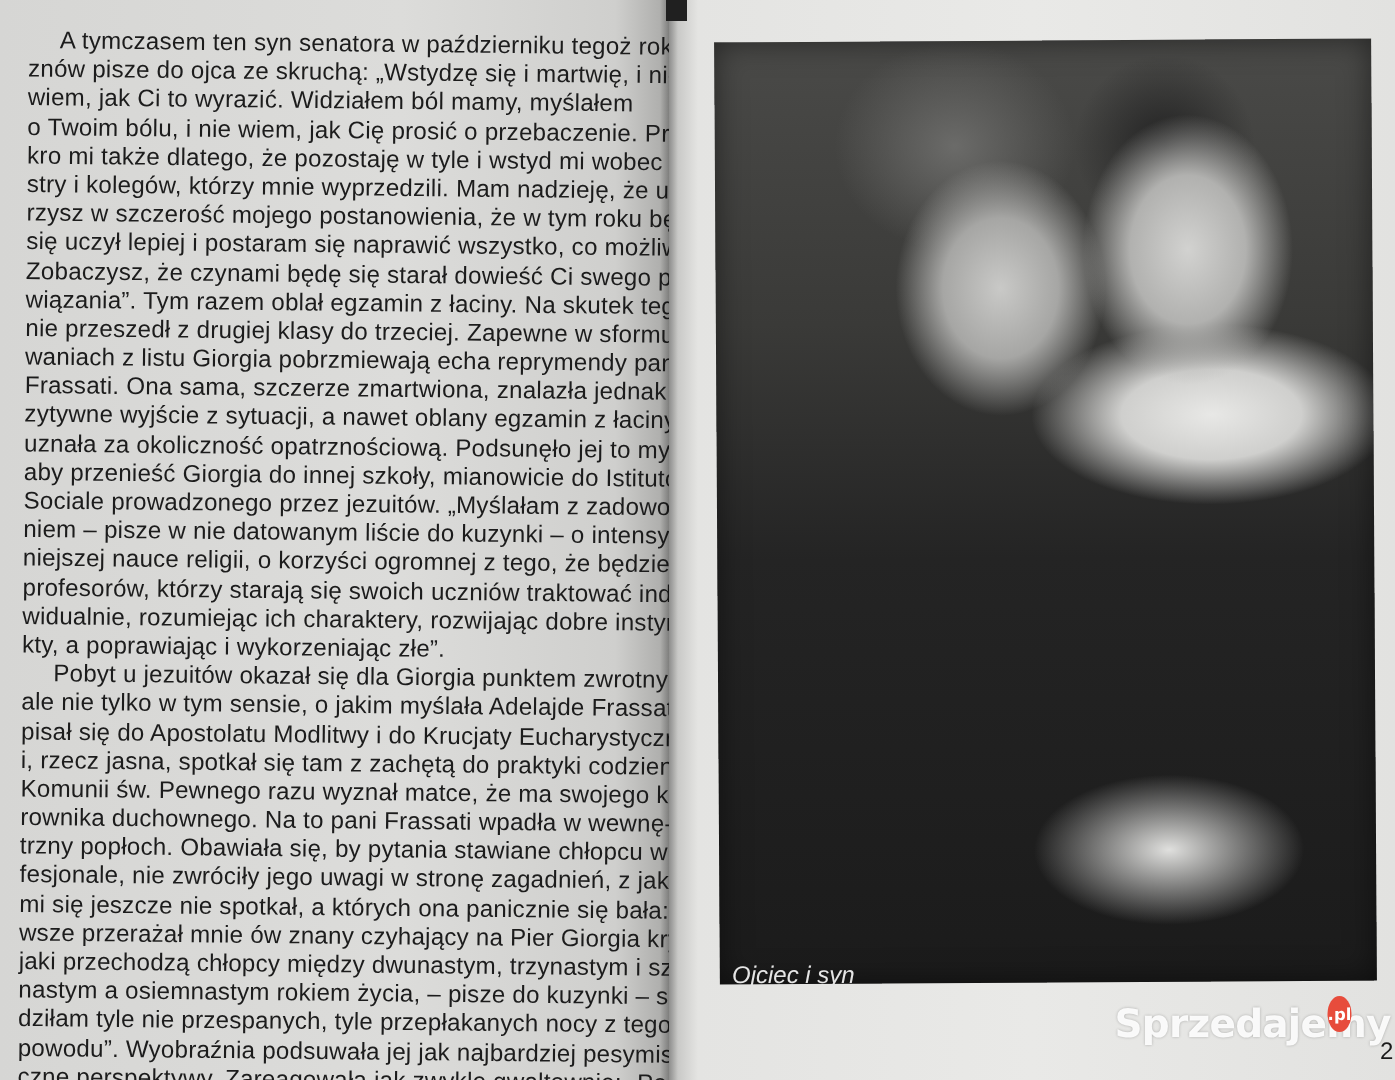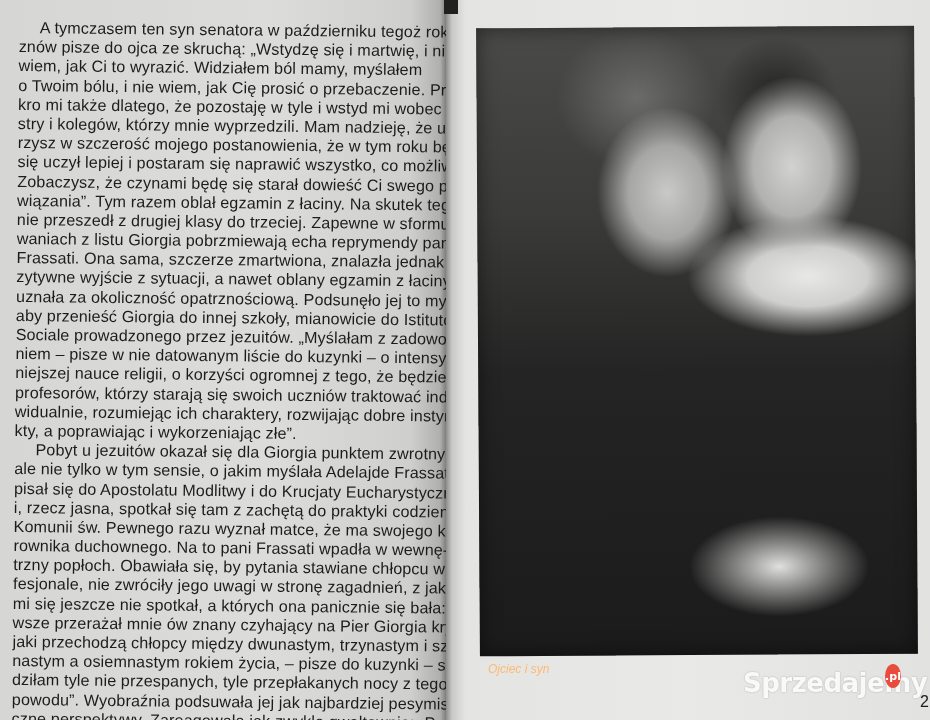--- a/index.html
+++ b/index.html
@@ -41,22 +41,22 @@
         radial-gradient(ellipse 70px 90px at 315px 140px, #d2d2d0 0%, #b1b1af 55%, rgba(0,0,0,0) 100%),
         radial-gradient(ellipse 120px 60px at 330px 250px, #e8e8e6 0%, #cfcfcd 50%, rgba(0,0,0,0) 100%),
         radial-gradient(ellipse 90px 50px at 300px 540px, #e0e0de 0%, rgba(0,0,0,0) 100%),
         radial-gradient(ellipse 80px 70px at 160px 70px, #6b6b69 0%, rgba(0,0,0,0) 100%),
         radial-gradient(ellipse 60px 60px at 300px 70px, #232323 0%, rgba(0,0,0,0) 100%),
         linear-gradient(180deg, #4a4a48 0%, #3a3a38 30%, #242424 55%, #1b1b1b 100%);
       box-shadow: inset 0 0 20px rgba(0,0,0,0.5);
       transform: rotate(-0.35deg);
     }
     .caption {
-      position: absolute; left: 488px; top: 662px;
-      font-style: italic; font-size: 12px; color: #fdba74;
+      position: absolute; left: 488px; top: 642px;
+      font-style: italic; font-size: 16px; color: #e5e5e5;
     }
     .page-number {
       position: absolute; left: 920px; top: 693px;
       font-size: 16px; color: #1a1a1a;
     }
     .watermark {
       position: absolute; left: 743px; top: 668px;
       font-family: "DejaVu Sans", sans-serif; font-weight: bold;
       font-size: 26px; color: rgba(255,255,255,0.92);
       letter-spacing: -0.5px;

